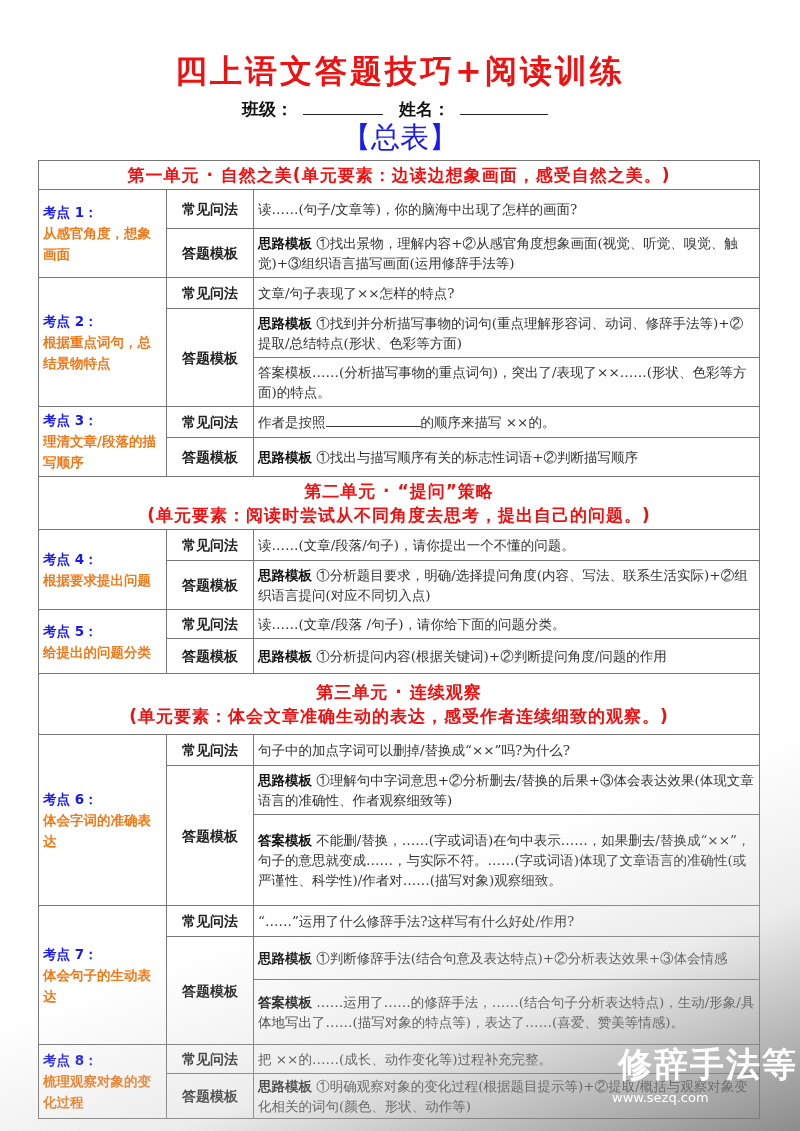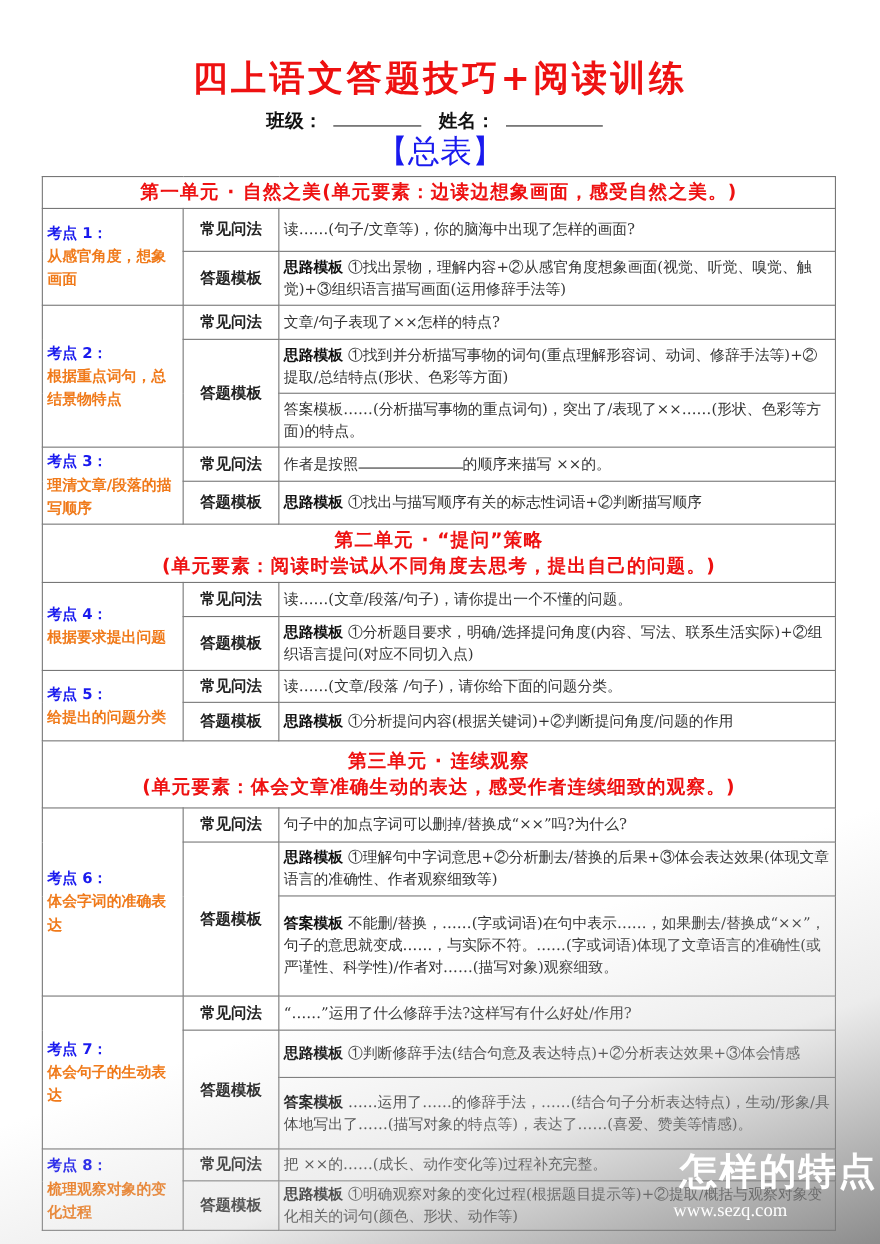--- a/index.html
+++ b/index.html
@@ -15,21 +15,21 @@
   .unit{color:#ee1111;font-weight:bold;text-align:center;font-size:17px;line-height:24px;font-family:"DejaVu Sans",sans-serif;letter-spacing:1px;}
   .kd{width:119px;font-family:"DejaVu Sans",sans-serif;font-size:13.5px;line-height:21px;}
   .kd .kd-no{color:#1a1aee;font-weight:bold;display:block;}
   .kd .kd-title{color:#f07a1a;font-weight:bold;}
   .type{width:78px;text-align:center;font-weight:bold;font-family:"DejaVu Sans",sans-serif;font-size:14px;color:#222;}
   .content{font-size:13.5px;color:#333;}
   .content b{color:#111;font-family:"DejaVu Sans",sans-serif;}
   .uline{display:inline-block;width:95px;border-bottom:1px solid #333;height:12px;}
   .wm{position:absolute;left:618px;top:1042px;z-index:6;color:#fff;font-family:"DejaVu Sans",sans-serif;}
   .wm .wm-cn{font-size:34px;font-weight:bold;letter-spacing:2px;display:block;}
-  .wm .wm-url{font-size:17px;display:block;margin-top:2px;margin-left:-6px;font-family:Liberation Serif, serif;}
+  .wm .wm-url{font-size:13px;display:block;margin-top:2px;margin-left:-6px;}
 </style>
 </head>
 <body>
 
 <div class="bg-shade"></div>
 
 <div class="title">四上语文答题技巧+阅读训练</div>
 <div class="classline">
   <span>班级：</span><span class="blank"></span>
   <span>姓名：</span><span class="blank blank2"></span>
@@ -166,15 +166,15 @@
     <td class="content">把 ××的……(成长、动作变化等)过程补充完整。</td>
   </tr>
   <tr>
     <td class="type">答题模板</td>
     <td class="content" style="height:40px"><b>思路模板</b><span> ①明确观察对象的变化过程(根据题目提示等)+②提取/概括与观察对象变化相关的词句(颜色、形状、动作等)</span></td>
   </tr>
 </tbody>
   </table>
 
 <div class="wm">
-  <span class="wm-cn">怎样的特点</span>
+  <span class="wm-cn">修辞手法等</span>
   <span class="wm-url">www.sezq.com</span>
 </div>
 
 </body></html>

